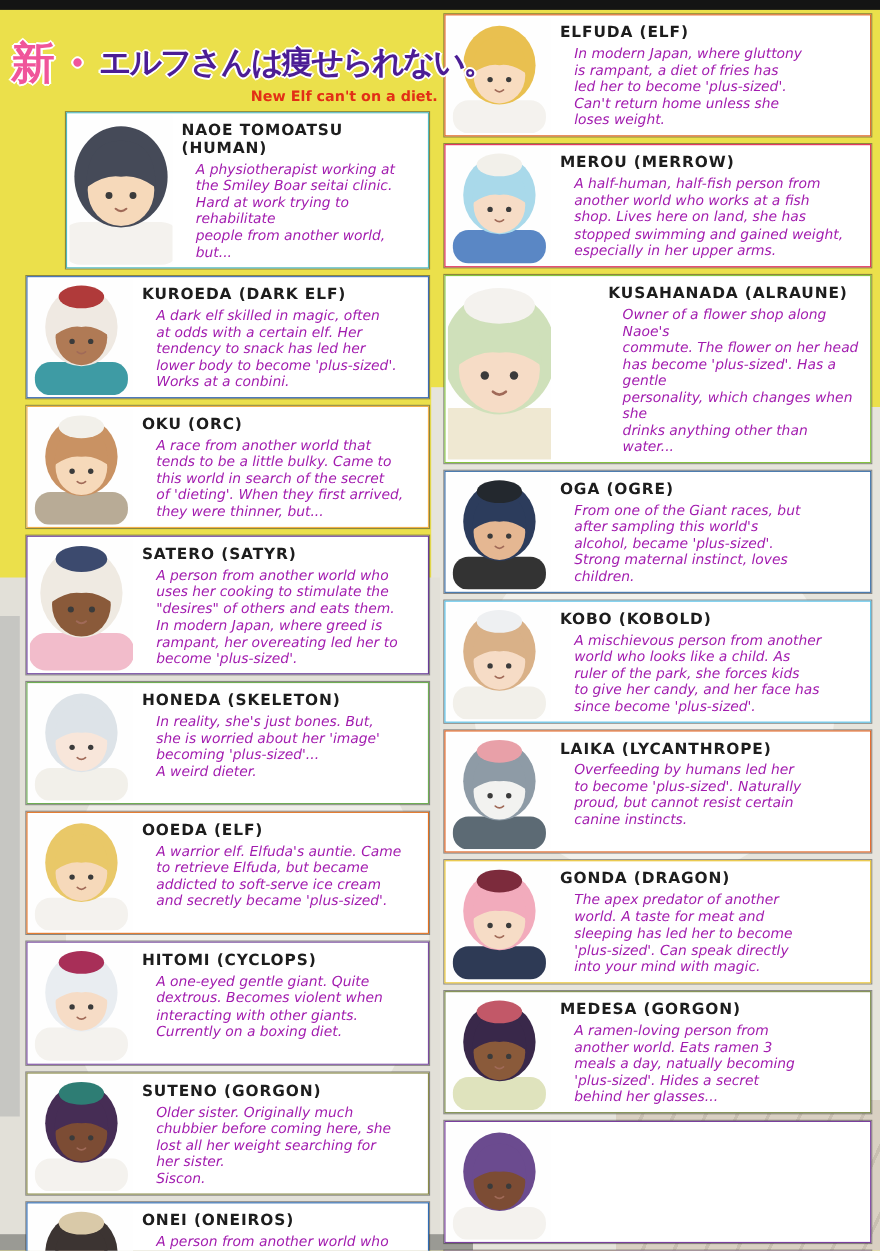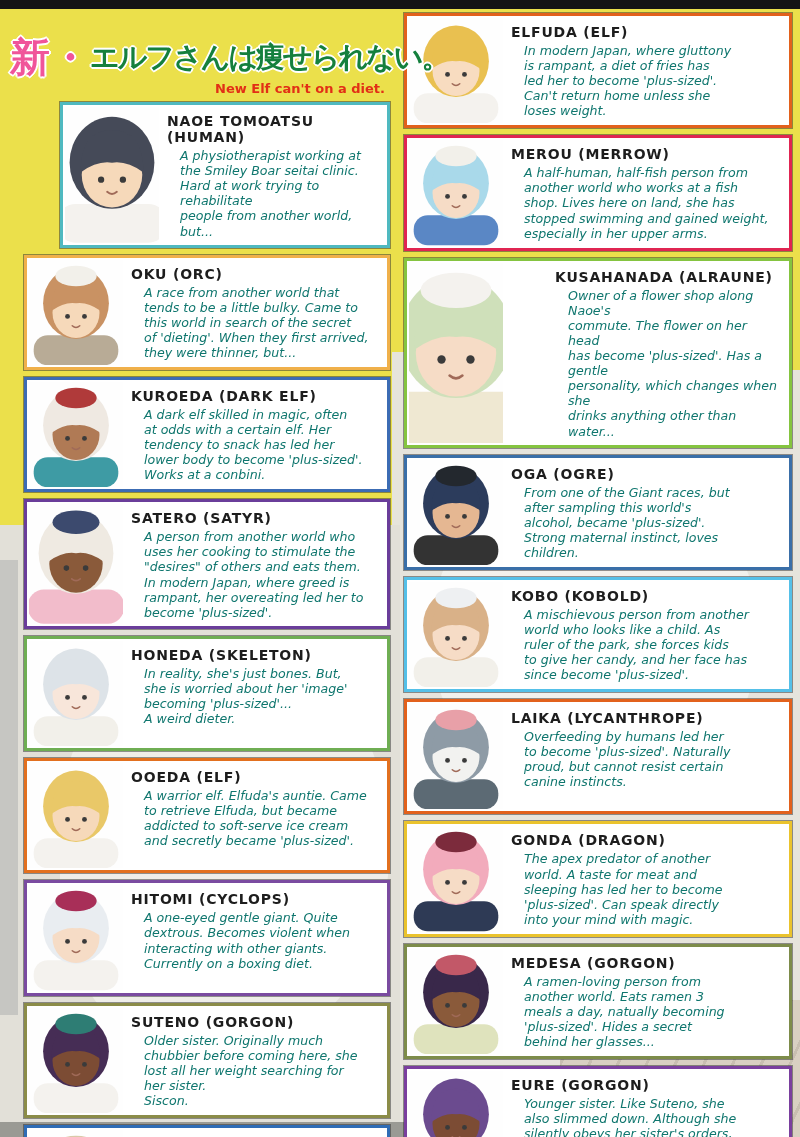--- a/index.html
+++ b/index.html
@@ -23,41 +23,41 @@
   .bg-yellow-wedge{left:705px;top:240px;width:95px;height:130px;background:#ebe04b;border-radius:0 0 0 70%;}
 
   
   .logo{position:absolute;left:10px;top:30px;width:392px;z-index:3;}
   .logo-jp{white-space:nowrap;}
   .logo-prefix{
     color:#f0559a;font-size:40px;font-weight:bold;vertical-align:middle;
     text-shadow:-2px 0 #fff,2px 0 #fff,0 -2px #fff,0 2px #fff,-1px -1px #fff,1px 1px #fff,-1px 1px #fff,1px -1px #fff;
   }
   .logo-main{
-    color:#15803d;font-size:29px;font-weight:bold;letter-spacing:-2px;vertical-align:middle;
+    color:#4c1d95;font-size:29px;font-weight:bold;letter-spacing:-2px;vertical-align:middle;
     text-shadow:-2px 0 #fff,2px 0 #fff,0 -2px #fff,0 2px #fff,-1px -1px #fff,1px 1px #fff,-1px 1px #fff,1px -1px #fff;
   }
-  .logo-sub{color:#e22f16;font-size:13px;font-weight:bold;text-align:right;margin-top:-4px;padding-right:17px;}
+  .logo-sub{color:#e22f16;font-size:13px;font-weight:bold;text-align:right;margin-top:-4px;padding-right:4px;}
 
   
   .col{position:absolute;display:flex;flex-direction:column;gap:7px;z-index:2;}
   .col-left{left:24px;top:102px;width:366px;}
   .col-right{left:404px;top:13px;width:388px;}
 
   .card{
-    display:flex;background:#fff;border:3px solid #4c1d95;
+    display:flex;background:#fff;border:1px solid #4c1d95;
     box-shadow:0 0 0 1px rgba(45,45,45,.5);
     min-height:101px;box-sizing:border-box;padding:2px;
   }
   .avatar{width:94px;flex:none;overflow:hidden;background:#fefefe;}
   .avatar svg{width:100%;height:100%;display:block;}
   .txt{flex:1;padding:5px 8px 4px 8px;min-width:0;}
   .cname{font-weight:bold;font-size:14px;letter-spacing:.8px;color:#1d1d1d;margin:1px 0 3px 0;}
   .cdesc{
-    font-style:italic;font-size:12.6px;line-height:1.2;color:#0f766e;
+    font-style:italic;font-size:12.6px;line-height:1.2;color:#a21caf;
     white-space:pre-line;padding-left:13px;font-weight:500;
   }
 </style>
 </head>
 <body>
 
 <div class="bg bg-right"></div>
 <div class="bg bg-left"></div>
 <div class="bg bg-blob1"></div>
 <div class="bg bg-blob2"></div>
@@ -91,63 +91,63 @@
     </div>
     <div class="txt">
       <div class="cname">NAOE TOMOATSU (HUMAN)</div>
       <div class="cdesc">A physiotherapist working at
 the Smiley Boar seitai clinic.
 Hard at work trying to rehabilitate
 people from another world, but...</div>
     </div>
   </div>
 
+  <div class="card" style="border-color: rgb(60, 108, 180);">
+    <div class="avatar">
+      <svg viewBox="0 0 100 112" preserveAspectRatio="xMidYMax slice">
+        <rect x="5" y="80" width="90" height="32" rx="15" fill="#3e9ba4"></rect>
+        <ellipse cx="50" cy="46" rx="35" ry="38" fill="#efe9e2"></ellipse>
+        <ellipse cx="50" cy="56" rx="25" ry="27" fill="#b07a55"></ellipse>
+        <path d="M24,54 Q24,19 50,19 Q76,19 76,54 Q62,44 50,46 Q38,44 24,54 Z" fill="#efe9e2"></path>
+        <ellipse cx="50" cy="17" rx="22" ry="11" fill="#b03a3a"></ellipse>
+        <circle cx="41" cy="60" r="2.6" fill="#3b3b3b"></circle>
+        <circle cx="59" cy="60" r="2.6" fill="#3b3b3b"></circle>
+        <path d="M46,70 Q50,73.5 54,70" stroke="#a06a58" stroke-width="1.6" fill="none" stroke-linecap="round"></path>
+      </svg>
+    </div>
+    <div class="txt">
+      <div class="cname">KUROEDA (DARK ELF)</div>
+      <div class="cdesc">A dark elf skilled in magic, often
+at odds with a certain elf. Her
+tendency to snack has led her
+lower body to become 'plus-sized'.
+Works at a conbini.</div>
+    </div>
+  </div>
+
   <div class="card" style="border-color: rgb(240, 176, 74);">
     <div class="avatar">
       <svg viewBox="0 0 100 112" preserveAspectRatio="xMidYMax slice">
         <rect x="5" y="80" width="90" height="32" rx="15" fill="#b8ab96"></rect>
         <ellipse cx="50" cy="46" rx="35" ry="38" fill="#c99263"></ellipse>
         <ellipse cx="50" cy="56" rx="25" ry="27" fill="#f6d9ba"></ellipse>
         <path d="M24,54 Q24,19 50,19 Q76,19 76,54 Q62,44 50,46 Q38,44 24,54 Z" fill="#c99263"></path>
         <ellipse cx="50" cy="17" rx="22" ry="11" fill="#f2f0ea"></ellipse>
         <circle cx="41" cy="60" r="2.6" fill="#3b3b3b"></circle>
         <circle cx="59" cy="60" r="2.6" fill="#3b3b3b"></circle>
         <path d="M46,70 Q50,73.5 54,70" stroke="#a06a58" stroke-width="1.6" fill="none" stroke-linecap="round"></path>
       </svg>
     </div>
     <div class="txt">
       <div class="cname">OKU (ORC)</div>
       <div class="cdesc">A race from another world that
 tends to be a little bulky. Came to
 this world in search of the secret
 of 'dieting'. When they first arrived,
 they were thinner, but...</div>
-    </div>
-  </div>
-
-  <div class="card" style="border-color: rgb(60, 108, 180);">
-    <div class="avatar">
-      <svg viewBox="0 0 100 112" preserveAspectRatio="xMidYMax slice">
-        <rect x="5" y="80" width="90" height="32" rx="15" fill="#3e9ba4"></rect>
-        <ellipse cx="50" cy="46" rx="35" ry="38" fill="#efe9e2"></ellipse>
-        <ellipse cx="50" cy="56" rx="25" ry="27" fill="#b07a55"></ellipse>
-        <path d="M24,54 Q24,19 50,19 Q76,19 76,54 Q62,44 50,46 Q38,44 24,54 Z" fill="#efe9e2"></path>
-        <ellipse cx="50" cy="17" rx="22" ry="11" fill="#b03a3a"></ellipse>
-        <circle cx="41" cy="60" r="2.6" fill="#3b3b3b"></circle>
-        <circle cx="59" cy="60" r="2.6" fill="#3b3b3b"></circle>
-        <path d="M46,70 Q50,73.5 54,70" stroke="#a06a58" stroke-width="1.6" fill="none" stroke-linecap="round"></path>
-      </svg>
-    </div>
-    <div class="txt">
-      <div class="cname">KUROEDA (DARK ELF)</div>
-      <div class="cdesc">A dark elf skilled in magic, often
-at odds with a certain elf. Her
-tendency to snack has led her
-lower body to become 'plus-sized'.
-Works at a conbini.</div>
     </div>
   </div>
 
   <div class="card" style="border-color: rgb(106, 61, 154);">
     <div class="avatar">
       <svg viewBox="0 0 100 112" preserveAspectRatio="xMidYMax slice">
         <rect x="5" y="80" width="90" height="32" rx="15" fill="#f2bccb"></rect>
         <ellipse cx="50" cy="46" rx="35" ry="38" fill="#efeae2"></ellipse>
         <ellipse cx="50" cy="56" rx="25" ry="27" fill="#8a5a3a"></ellipse>
         <path d="M24,54 Q24,19 50,19 Q76,19 76,54 Q62,44 50,46 Q38,44 24,54 Z" fill="#efeae2"></path>
@@ -470,28 +470,20 @@
         <rect x="5" y="80" width="90" height="32" rx="15" fill="#f4f2ee"></rect>
         <ellipse cx="50" cy="46" rx="35" ry="38" fill="#6b4b8f"></ellipse>
         <ellipse cx="50" cy="56" rx="25" ry="27" fill="#7c4c34"></ellipse>
         <path d="M24,54 Q24,19 50,19 Q76,19 76,54 Q62,44 50,46 Q38,44 24,54 Z" fill="#6b4b8f"></path>
         <ellipse cx="50" cy="17" rx="22" ry="11" fill="#ddd" display="none"></ellipse>
         <circle cx="41" cy="60" r="2.6" fill="#3b3b3b"></circle>
         <circle cx="59" cy="60" r="2.6" fill="#3b3b3b"></circle>
         <path d="M46,70 Q50,73.5 54,70" stroke="#a06a58" stroke-width="1.6" fill="none" stroke-linecap="round"></path>
       </svg>
     </div>
-    <div class="txt">
-      <div class="cname">EURE (GORGON)</div>
-      <div class="cdesc">Younger sister. Like Suteno, she
-also slimmed down. Although she
-silently obeys her sister's orders,
-her strength as a Gorgon is
-unmatched.</div>
-    </div>
   </div>
 
   <div class="card" style="border-color: rgb(122, 63, 158);">
     <div class="avatar">
       <svg viewBox="0 0 100 112" preserveAspectRatio="xMidYMax slice">
         <rect x="5" y="80" width="90" height="32" rx="15" fill="#f4f2ee"></rect>
         <ellipse cx="50" cy="46" rx="35" ry="38" fill="#5c4632"></ellipse>
         <ellipse cx="50" cy="56" rx="25" ry="27" fill="#f6dcc6"></ellipse>
         <path d="M24,54 Q24,19 50,19 Q76,19 76,54 Q62,44 50,46 Q38,44 24,54 Z" fill="#5c4632"></path>
         <ellipse cx="50" cy="17" rx="22" ry="11" fill="#e8b93c"></ellipse>

